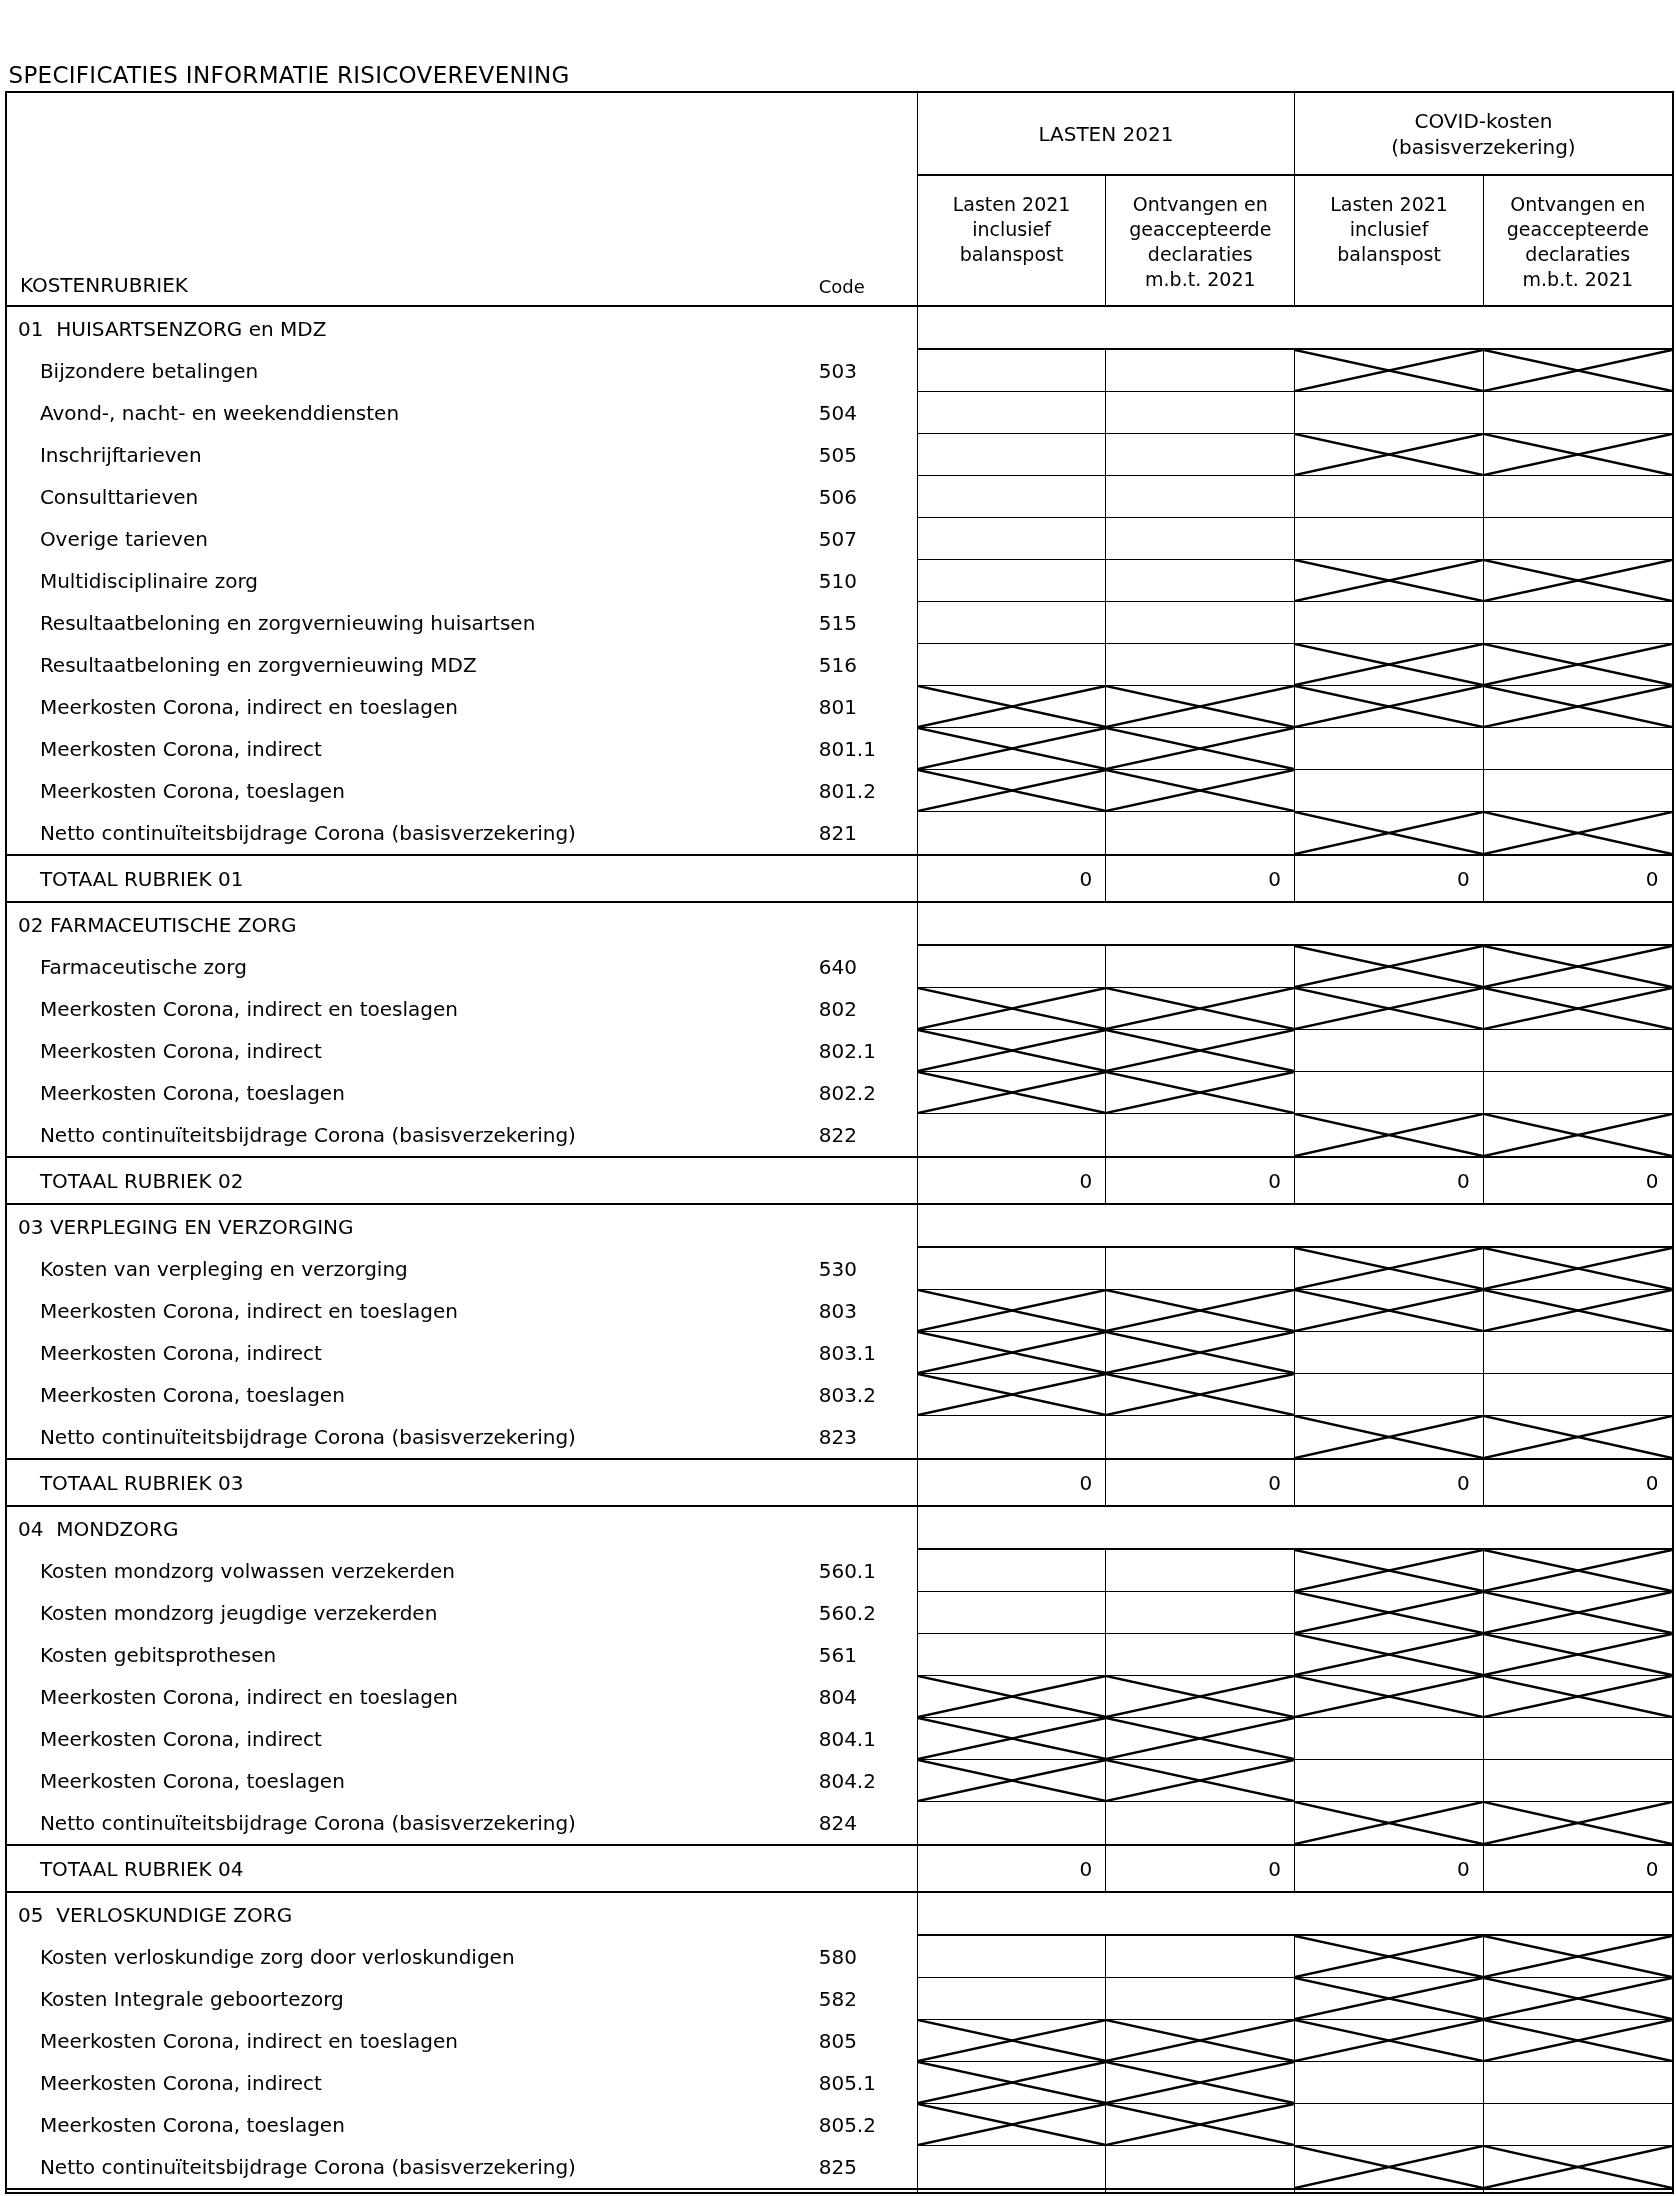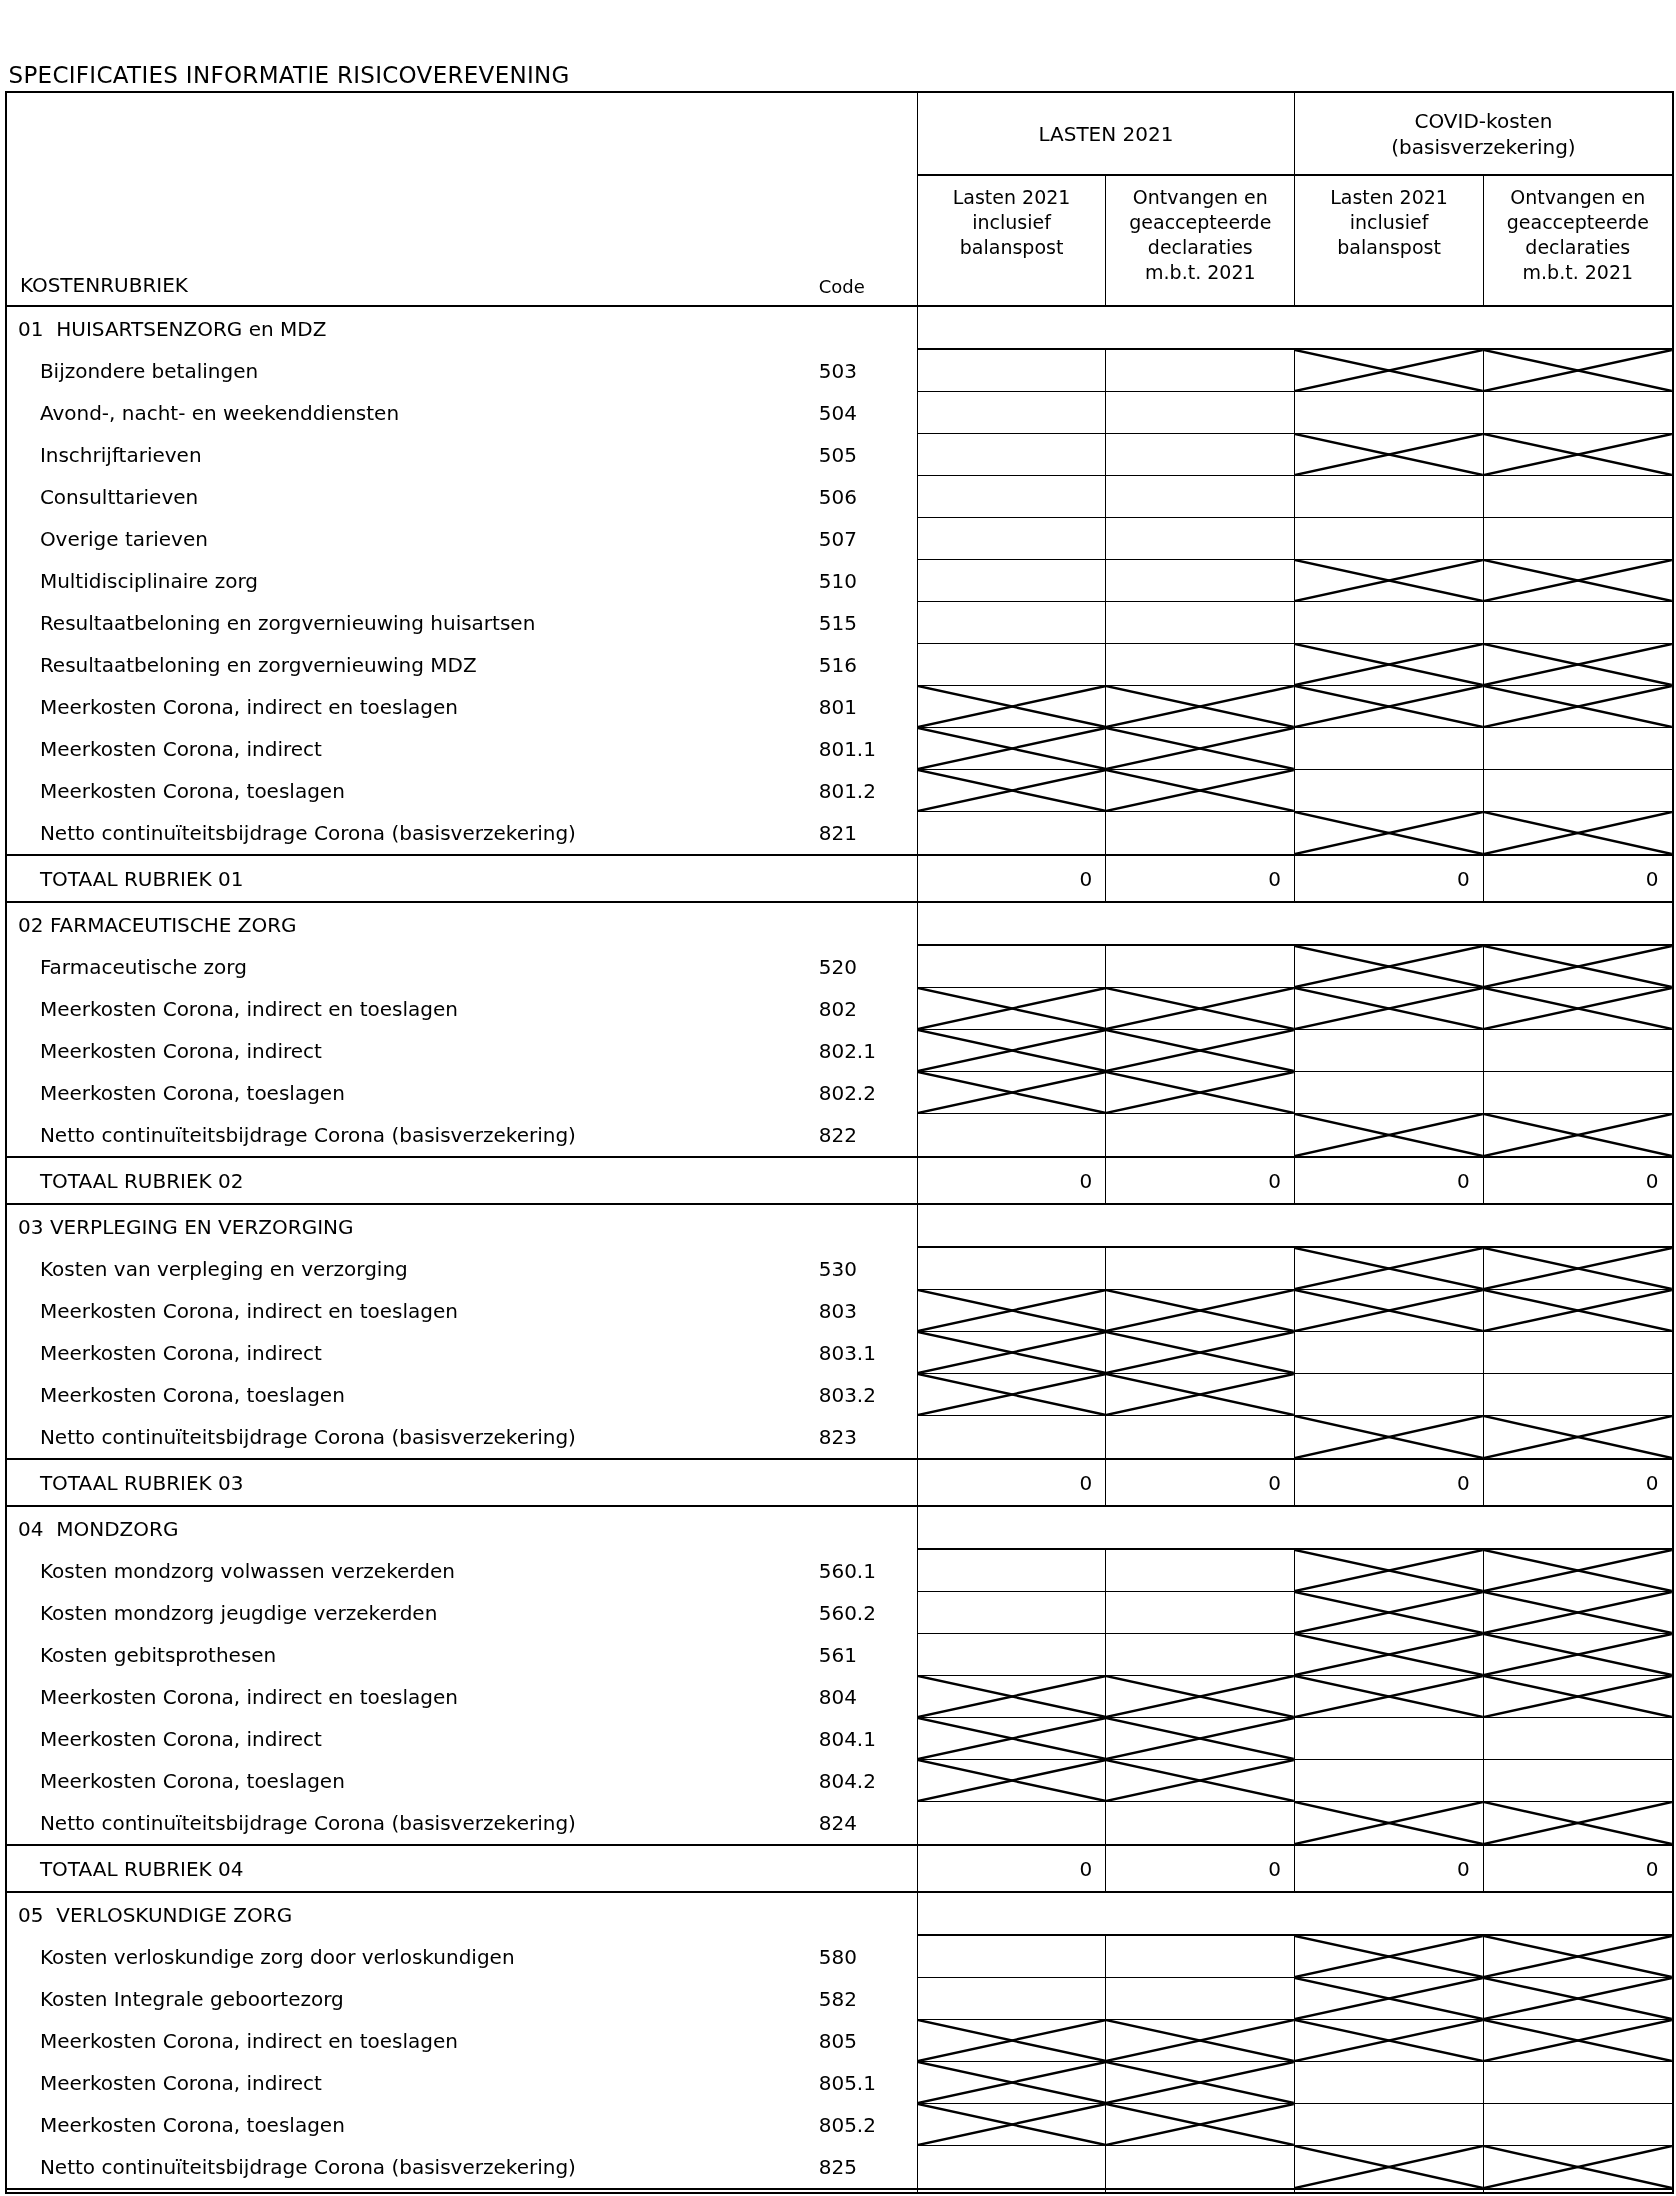--- a/index.html
+++ b/index.html
@@ -32,21 +32,21 @@
   .h-right { flex: 1; border-left: 1.9px solid #000; display: flex; flex-direction: column; justify-content: space-between; }
   .group-row { height: 81px; display: flex; flex: 0 0 auto; }
   .group-cell {
     flex: 1; display: flex; align-items: center; justify-content: center;
     text-align: center; font-size: 20px; line-height: 1.3; white-space: pre-line;
   }
   .group-cell + .group-cell { border-left: 1.9px solid #000; }
   .subs-row { flex: 1; display: flex; border-top: 2.8px solid #000; }
   .sub-cell {
     flex: 1; display: flex; justify-content: center; align-items: flex-start;
-    padding-top: 9px; text-align: center; font-size: 19px; line-height: 1.32;
+    padding-top: 16px; text-align: center; font-size: 19px; line-height: 1.32;
   }
   .sub-cell + .sub-cell { border-left: 1.9px solid #000; }
   .sub-cell span { display: block; max-width: 153px; }
 
   
   .row { display: flex; flex: 0 0 auto; }
   .label-area { width: 910px; flex: 0 0 auto; position: relative; }
   .row-label {
     position: absolute; left: 13.2px; top: 50%; transform: translateY(-50%);
     font-size: 20px; white-space: pre; margin-left: 20px;
@@ -378,21 +378,21 @@
       </div>
       <div class="row band-row">
         <div class="label-area">
           <span class="section-title">02 FARMACEUTISCHE ZORG</span>
         </div>
         <div class="num-area"></div>
       </div>
       <div class="row data-row">
         <div class="label-area">
           <span class="row-label">Farmaceutische zorg</span>
-          <span class="row-code">520</span>
+          <span class="row-code">640</span>
         </div>
         <div class="num-area">
           <div class="cell"></div>
           <div class="cell"></div>
           <div class="cell x">
             <svg viewBox="0 0 100 100" preserveAspectRatio="none">
               <line x1="0" y1="0" x2="100" y2="100" vector-effect="non-scaling-stroke"></line>
               <line x1="0" y1="100" x2="100" y2="0" vector-effect="non-scaling-stroke"></line>
             </svg>
           </div>

